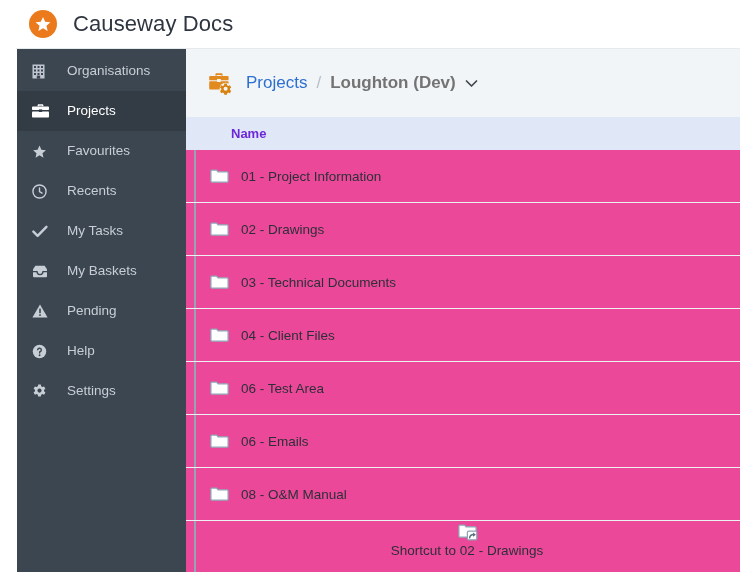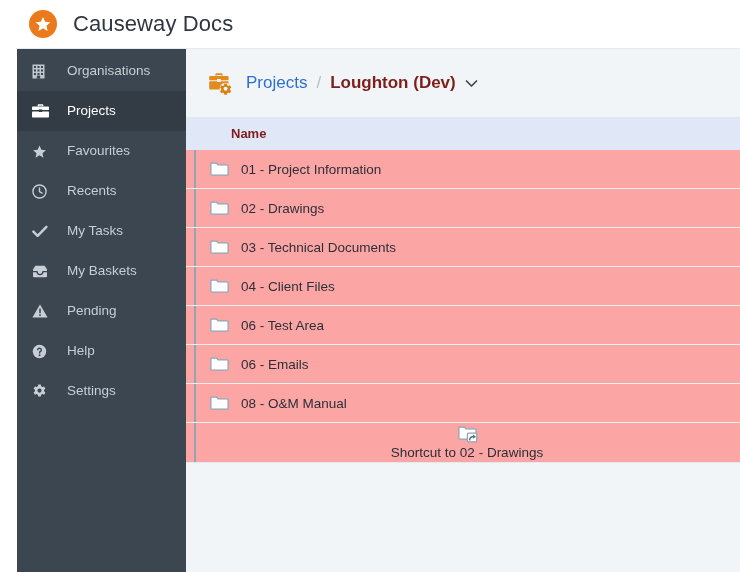--- a/index.html
+++ b/index.html
@@ -129,21 +129,21 @@
 
   .crumb-sep {
     font-size: 17px;
     color: #b7c0c9;
     margin: 0 9px;
   }
 
   .crumb-current {
     font-size: 17px;
     font-weight: bold;
-    color: #7f1d1d;
+    color: #737373;
     white-space: nowrap;
   }
 
   .crumb-caret {
     margin-left: 9px;
     display: inline-flex;
     align-items: center;
     cursor: pointer;
   }
 
@@ -156,34 +156,34 @@
     height: 33px;
     background: #e0e7f7;
     display: flex;
     align-items: center;
     padding-left: 22px;
   }
 
   .col-name {
     font-size: 13px;
     font-weight: bold;
-    color: #7f1d1d;
+    color: #6d28d9;
     margin-left: 23px;
   }
 
   .rows { background: #ffffff; }
 
   .row {
     position: relative;
-    height: 39px;
+    height: 53px;
     display: flex;
     align-items: center;
     padding-left: 8px;
     border-bottom: 1px solid #eef1f4;
-    background: #fca5a5;
+    background: #ec4899;
     cursor: pointer;
   }
 
   .row:last-child { border-bottom: none; flex-direction: column; }
 
   .row::before {
     content: "";
     position: absolute;
     left: 8px; top: 0; bottom: 0;
     width: 2px;

